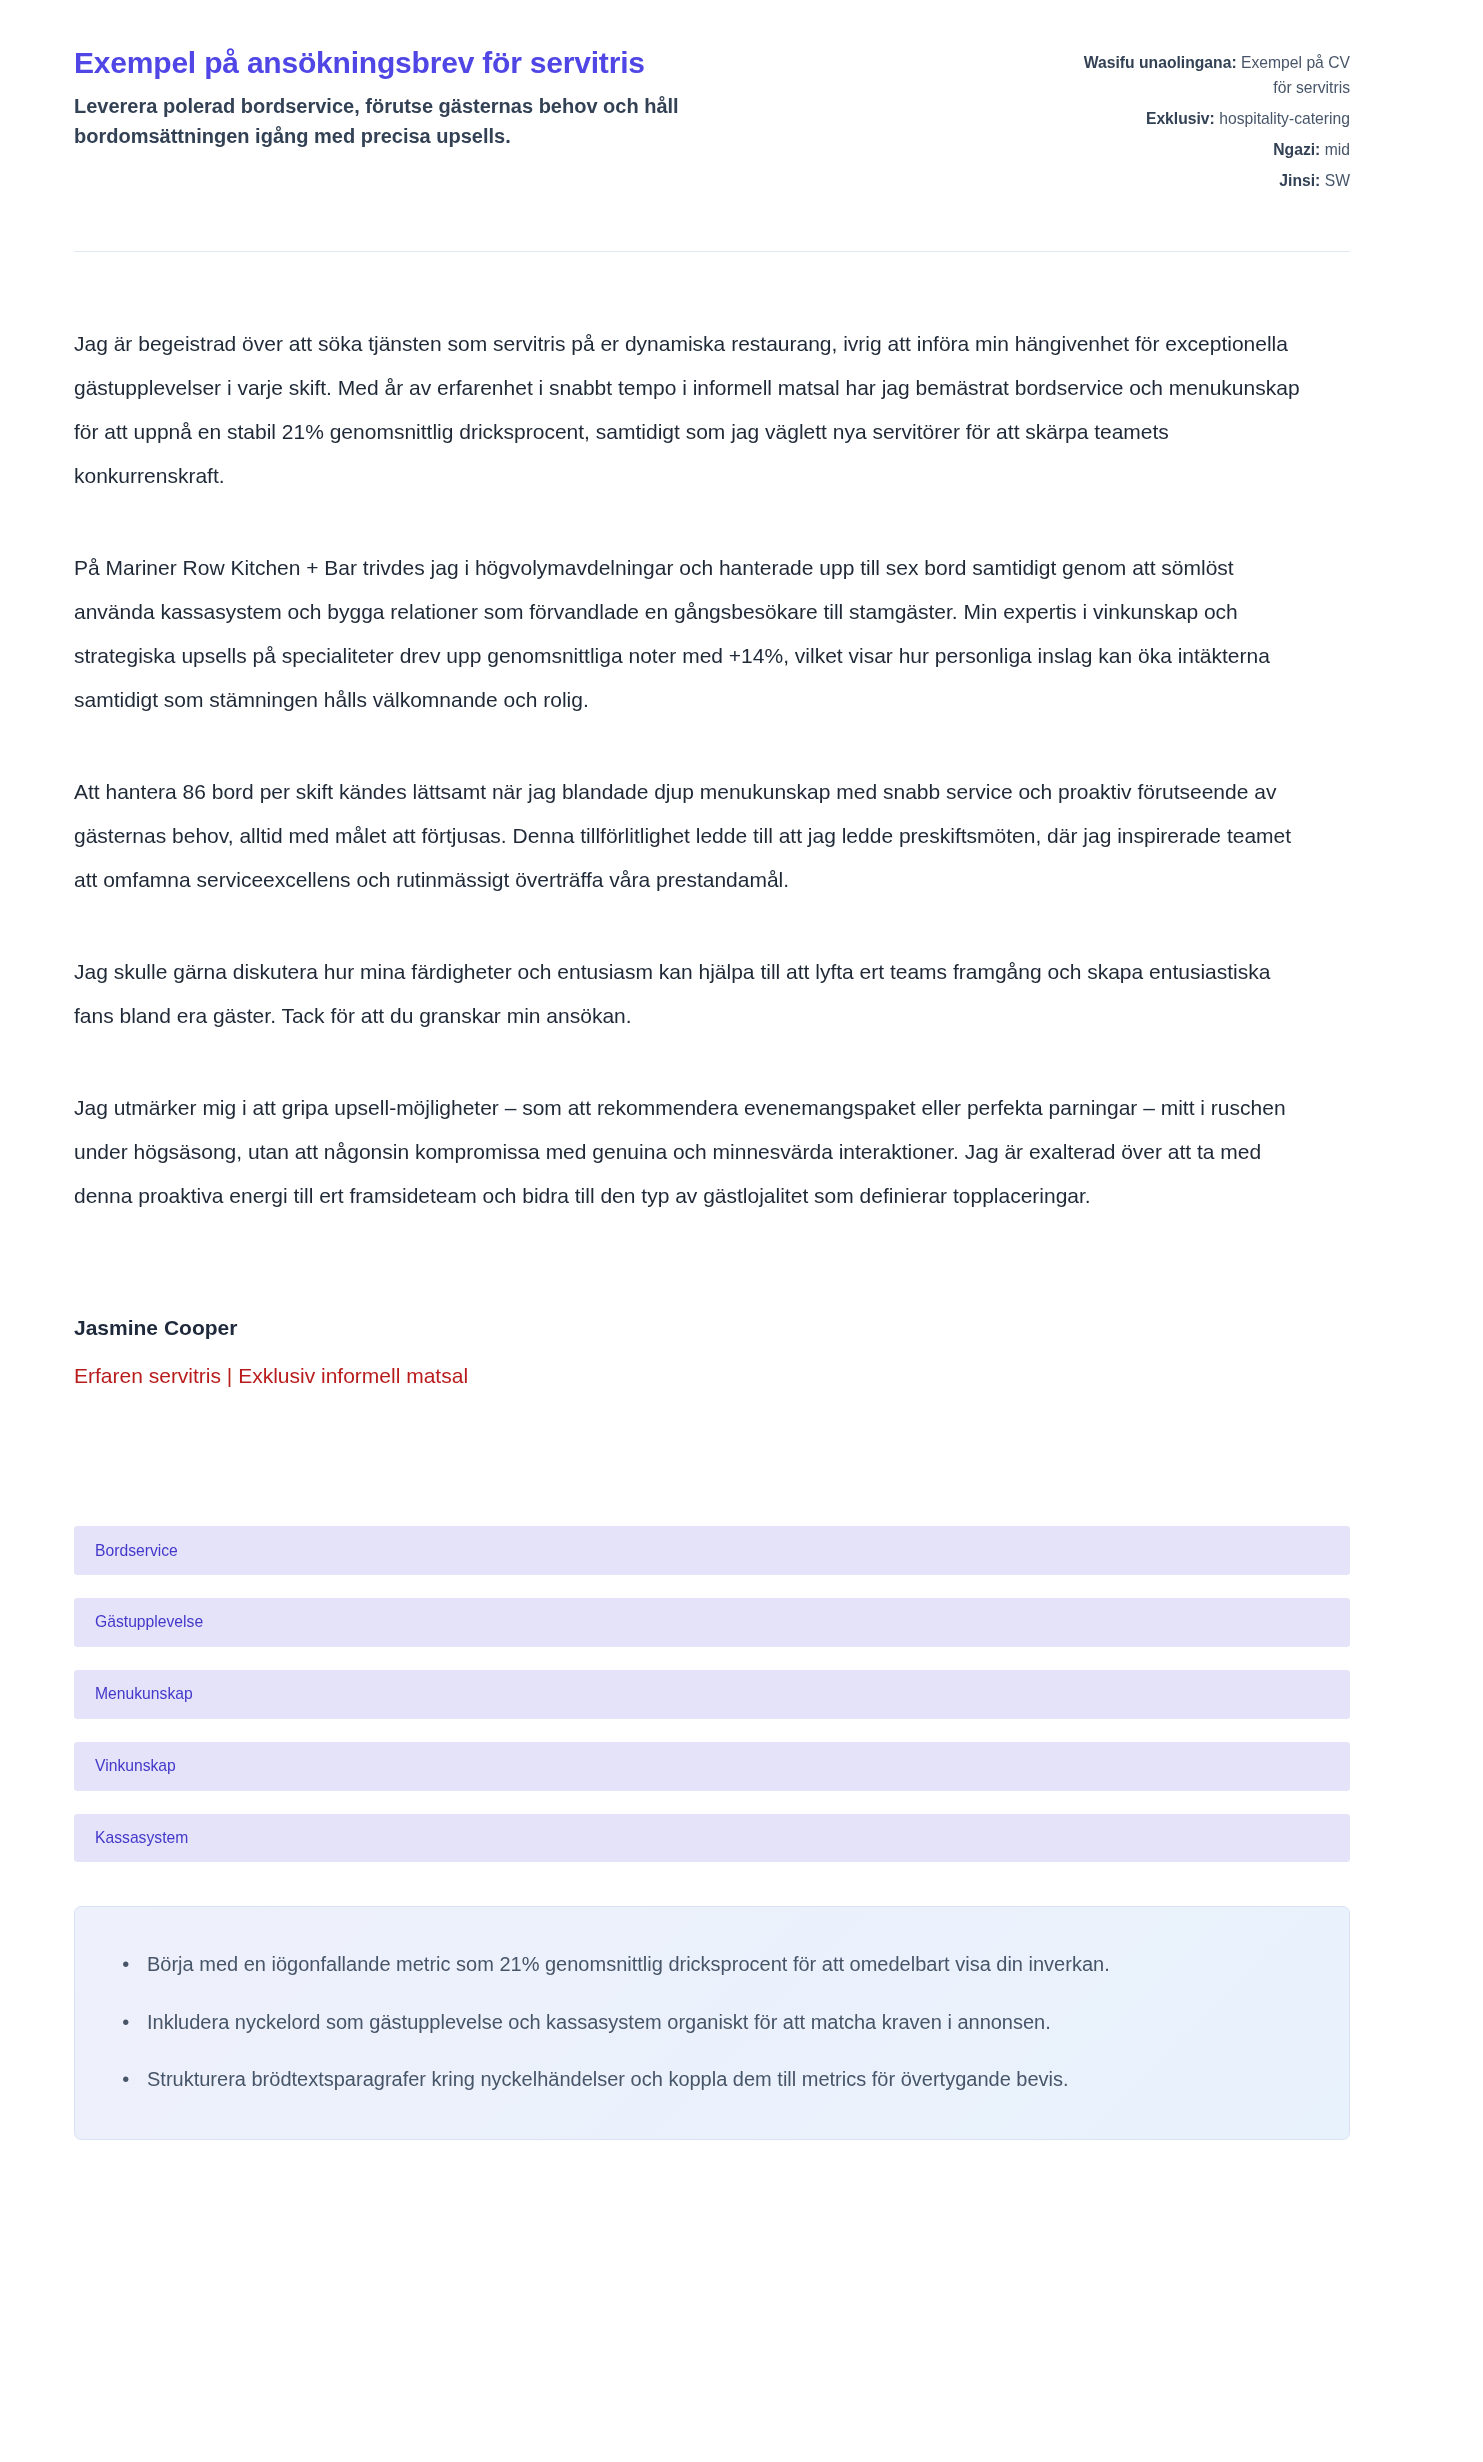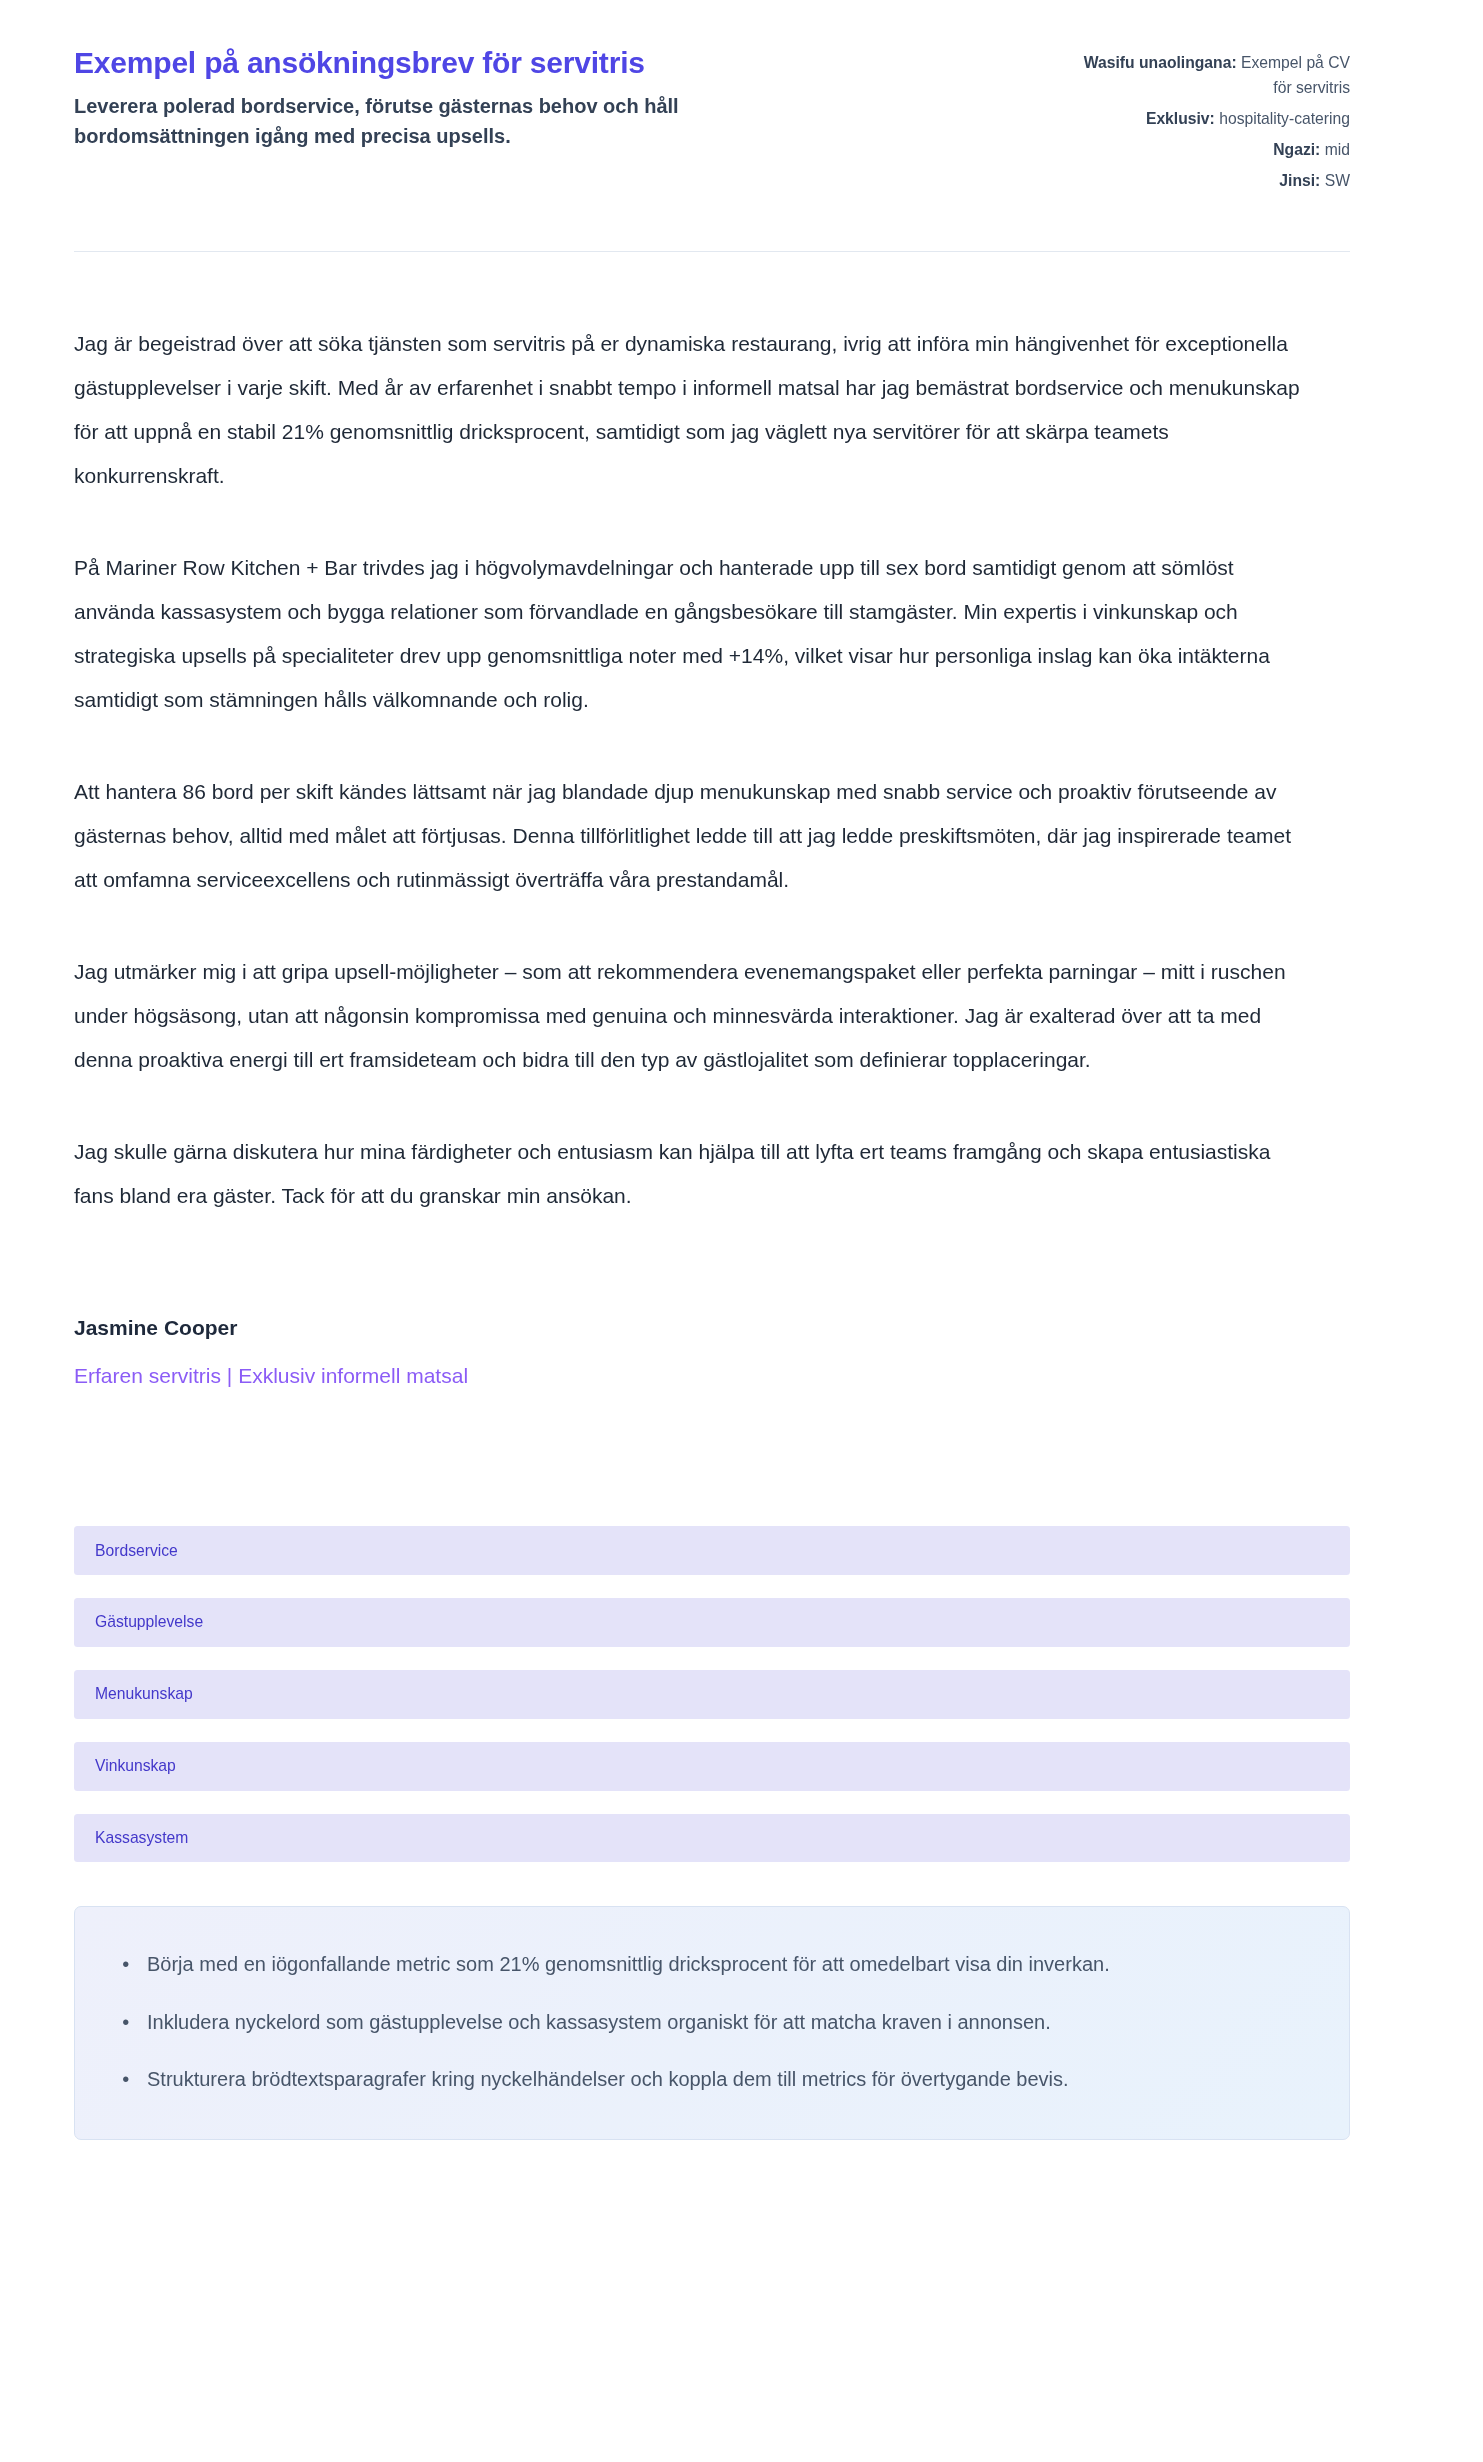--- a/index.html
+++ b/index.html
@@ -69,21 +69,21 @@
   }
   .sig-name {
     margin-top: 98px;
     font-size: 21px;
     font-weight: 700;
     color: #1e293b;
   }
   .sig-role {
     margin-top: 24.4px;
     font-size: 21px;
-    color: #8b5cf6;
+    color: #b91c1c;
   }
 
   
   .tags { margin-top: 138px; display: flex; flex-wrap: wrap; gap: 23px; flex-direction: column; }
   .tag {
     display: inline-block;
     background: #e4e3f9;
     color: #4338ca;
     font-size: 15.7px;
     line-height: 15.7px;
@@ -150,22 +150,22 @@
     </aside>
   </header>
 
   <hr class="divider">
 
   <main class="letter">
 
     <p class="para">Jag är begeistrad över att söka tjänsten som servitris på er dynamiska restaurang, ivrig att införa min hängivenhet för exceptionella gästupplevelser i varje skift. Med år av erfarenhet i snabbt tempo i informell matsal har jag bemästrat bordservice och menukunskap för att uppnå en stabil 21% genomsnittlig dricksprocent, samtidigt som jag väglett nya servitörer för att skärpa teamets konkurrenskraft.</p>
     <p class="para">På Mariner Row Kitchen + Bar trivdes jag i högvolymavdelningar och hanterade upp till sex bord samtidigt genom att sömlöst använda kassasystem och bygga relationer som förvandlade en gångsbesökare till stamgäster. Min expertis i vinkunskap och strategiska upsells på specialiteter drev upp genomsnittliga noter med +14%, vilket visar hur personliga inslag kan öka intäkterna samtidigt som stämningen hålls välkomnande och rolig.</p>
     <p class="para">Att hantera 86 bord per skift kändes lättsamt när jag blandade djup menukunskap med snabb service och proaktiv förutseende av gästernas behov, alltid med målet att förtjusas. Denna tillförlitlighet ledde till att jag ledde preskiftsmöten, där jag inspirerade teamet att omfamna serviceexcellens och rutinmässigt överträffa våra prestandamål.</p>
+    <p class="para">Jag skulle gärna diskutera hur mina färdigheter och entusiasm kan hjälpa till att lyfta ert teams framgång och skapa entusiastiska fans bland era gäster. Tack för att du granskar min ansökan.</p>
     <p class="para">Jag utmärker mig i att gripa upsell-möjligheter – som att rekommendera evenemangspaket eller perfekta parningar – mitt i ruschen under högsäsong, utan att någonsin kompromissa med genuina och minnesvärda interaktioner. Jag är exalterad över att ta med denna proaktiva energi till ert framsideteam och bidra till den typ av gästlojalitet som definierar topplaceringar.</p>
-    <p class="para">Jag skulle gärna diskutera hur mina färdigheter och entusiasm kan hjälpa till att lyfta ert teams framgång och skapa entusiastiska fans bland era gäster. Tack för att du granskar min ansökan.</p>
 
     <p class="sig-name">Jasmine Cooper</p>
     <p class="sig-role">Erfaren servitris | Exklusiv informell matsal</p>
 
     <div class="tags">
       <span class="tag">Bordservice</span>
       <span class="tag">Gästupplevelse</span>
       <span class="tag">Menukunskap</span>
       <span class="tag">Vinkunskap</span>
       <span class="tag">Kassasystem</span>

